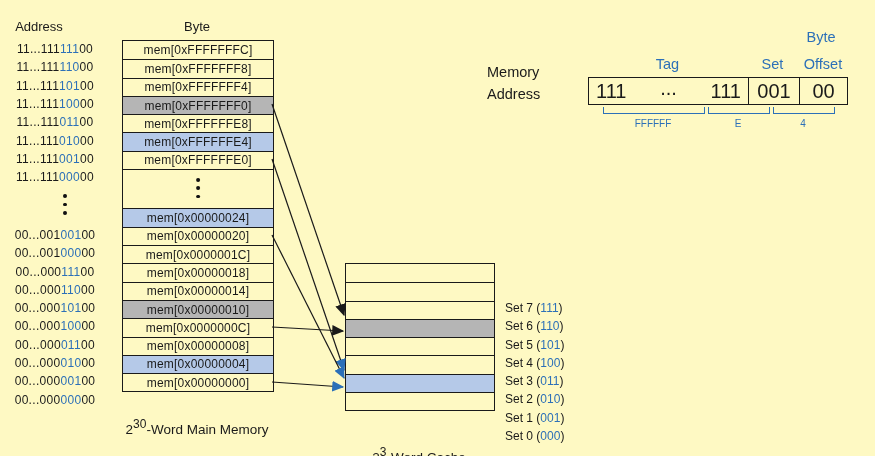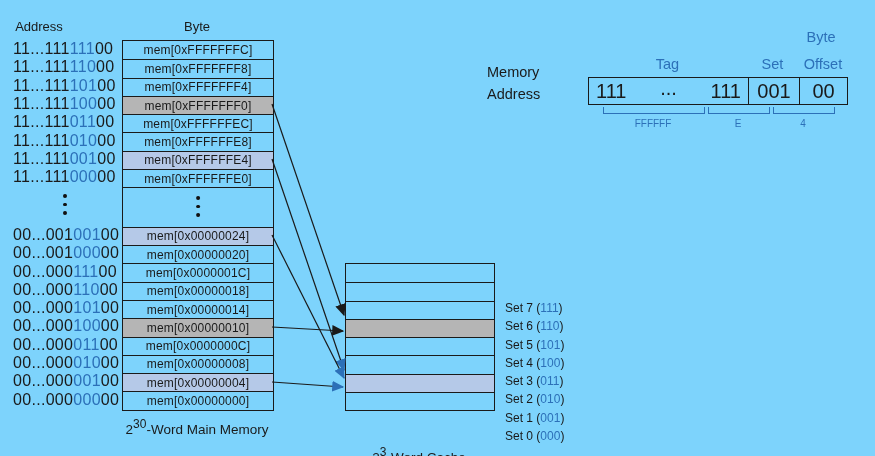--- a/index.html
+++ b/index.html
@@ -1,27 +1,27 @@
 <!DOCTYPE html>
 <html style="--blue: #2c70b8; --fill-blue: #b5c9e8; --fill-gray: #b5b5b5;"><head>
 <meta charset="utf-8">
 <style>
   html,body{margin:0;padding:0;background:#fff;}
-  .canvas{position:relative;width:875px;height:456px;background:#7dd3fc;overflow:hidden;
+  .canvas{position:relative;width:875px;height:456px;background:#fef9c3;overflow:hidden;
           font-family:"Liberation Sans",sans-serif;color:#1a1a1a;}
 
   
   .col-header{position:absolute;top:19px;font-size:13px;text-align:center;}
   .hdr-address{left:8px;width:62px;}
   .hdr-data{left:122px;width:150px;}
 
   
   .addr-col{position:absolute;left:0;top:40px;width:110px;}
-  .arow{height:18.3px;display:flex;align-items:center;justify-content:space-between;
-        font-size:16px;letter-spacing:0.3px;white-space:pre;margin-left:13px;}
+  .arow{height:18.3px;display:flex;align-items:center;justify-content:center;
+        font-size:12px;letter-spacing:0.3px;white-space:pre;}
   .addr-gap{height:39.4px;position:relative;}
 
   
   .mem-table{position:absolute;left:122px;top:40px;width:150px;border:1.5px solid #1a1a1a;}
   .mrow{height:18.3px;box-sizing:border-box;border-top:1px solid #1a1a1a;
         display:flex;align-items:center;justify-content:center;
         font-size:12px;letter-spacing:0.2px;}
   .mrow:first-child{border-top:none;}
   .mem-gap{height:39.4px;box-sizing:border-box;border-top:1px solid #1a1a1a;position:relative;}
   .mem-gap + .mrow{border-top:1px solid #1a1a1a;}
@@ -121,23 +121,20 @@
         <span>mem[0xFFFFFFFC]</span>
       </div>
     <div class="mrow">
         <span>mem[0xFFFFFFF8]</span>
       </div>
     <div class="mrow">
         <span>mem[0xFFFFFFF4]</span>
       </div>
     <div class="mrow hl-gray">
         <span>mem[0xFFFFFFF0]</span>
-      </div>
-    <div class="mrow">
-        <span>mem[0xFFFFFFEC]</span>
       </div>
     <div class="mrow">
         <span>mem[0xFFFFFFE8]</span>
       </div>
     <div class="mrow hl-blue">
         <span>mem[0xFFFFFFE4]</span>
       </div>
     <div class="mrow">
         <span>mem[0xFFFFFFE0]</span>
       </div>

